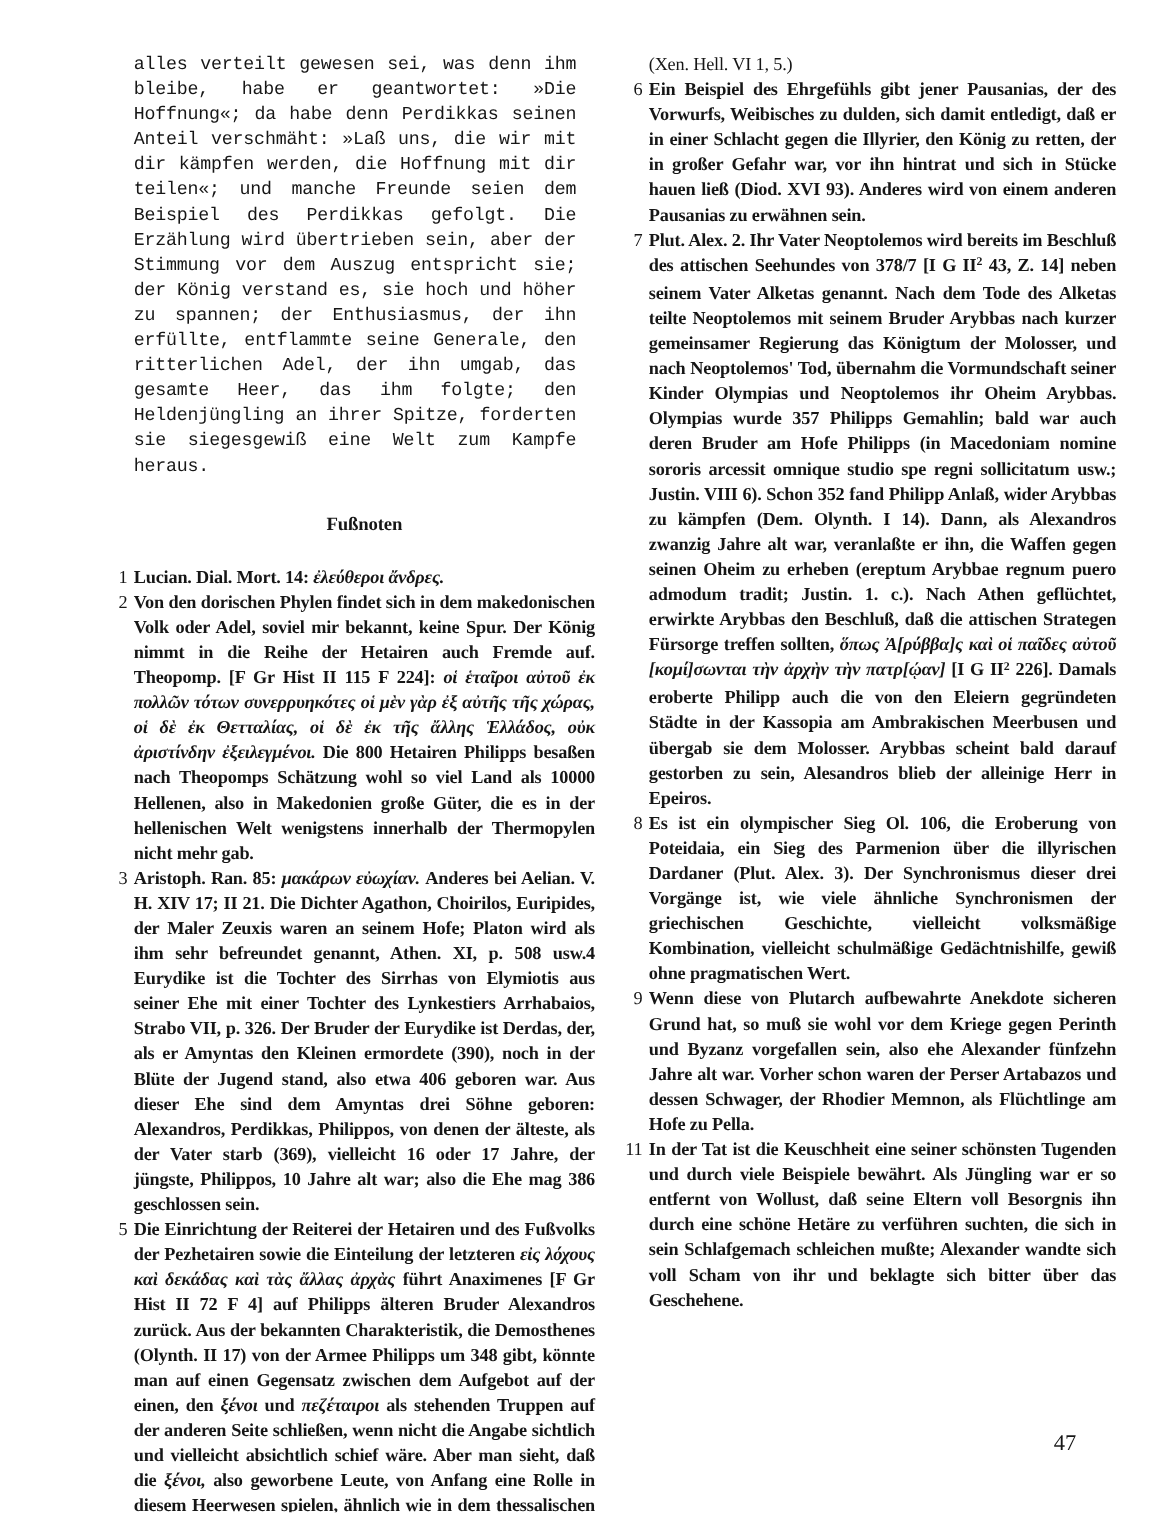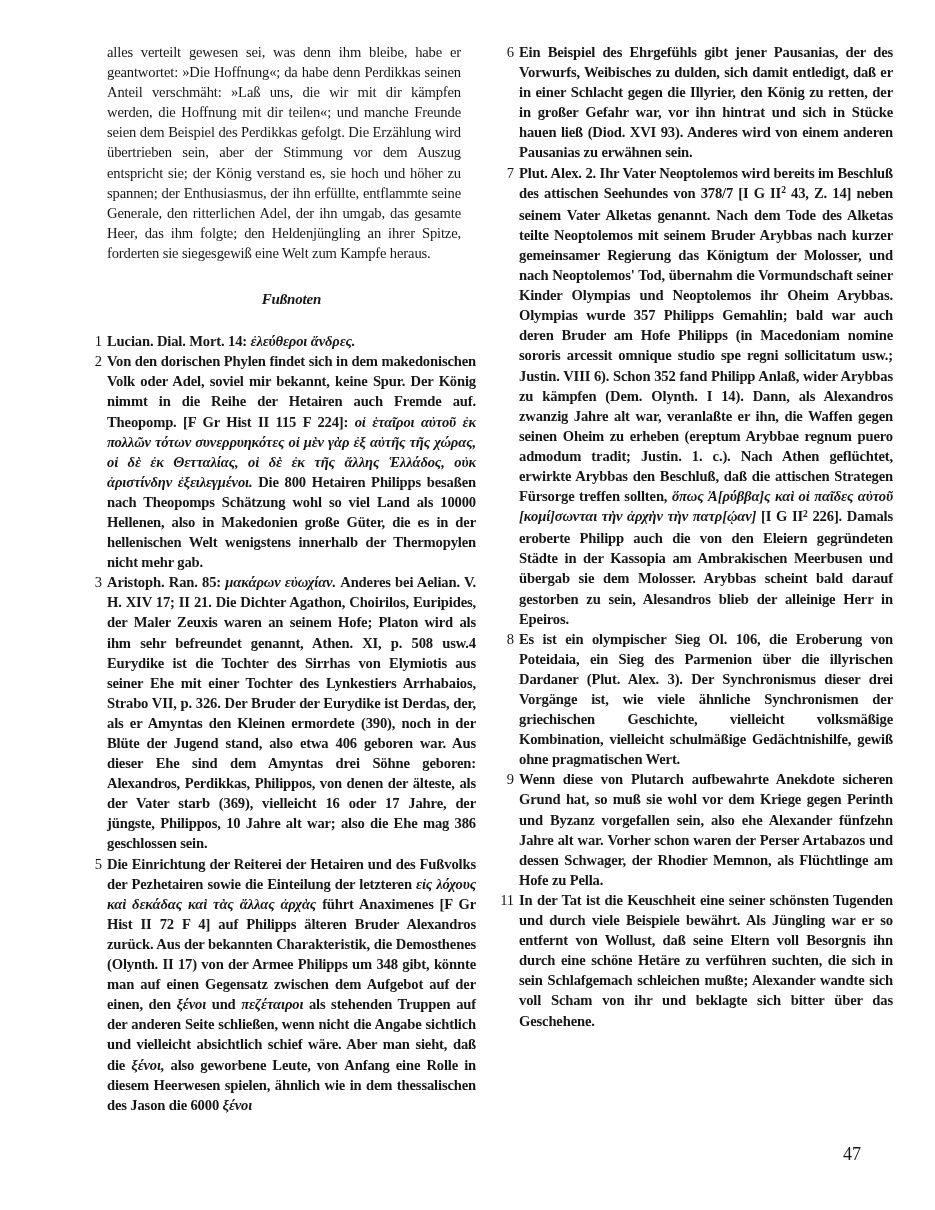--- a/index.html
+++ b/index.html
@@ -19,25 +19,24 @@
   .col {
     position: absolute;
     top: 42px;
     font-size: 14.6px;
     line-height: 20.1px;
     text-align: justify;
     letter-spacing: -0.15px;
   }
   .col-left  { left: 107px; width: 369px; }
   .col-right { left: 519px; width: 374px; }
-  .intro { margin: 0 15px 0 0; }
+  .intro { margin: 0 15px 0 0; font-family: Liberation Mono, monospace; }
   .fn-heading {
     text-align: center;
     font-weight: bold;
-    font-style: italic;
     font-size: 15px;
     margin: 26px 0 22px 0;
   }
   .fn-continuation { margin: 0; }
   .footnote {
     position: relative;
     margin: 0;
   }
   .fn-num {
     position: absolute;
@@ -75,20 +74,21 @@
 
     <div>
         <div class="footnote"><span class="fn-num">1</span><span class="fn-text"><span>Lucian. Dial. Mort. 14: </span><span class="seg-i">ἐλεύθεροι ἄνδρες.</span></span></div>
         <div class="footnote"><span class="fn-num">2</span><span class="fn-text"><span>Von den dorischen Phylen findet sich in dem makedonischen Volk oder Adel, soviel mir bekannt, keine Spur. Der König nimmt in die Reihe der Hetairen auch Fremde auf. Theopomp. [F Gr Hist II 115 F 224]: </span><span class="seg-i">οἱ ἑταῖροι αὐτοῦ ἐκ πολλῶν τότων συνερρυηκότες οἱ μὲν γὰρ ἐξ αὐτῆς τῆς χώρας, οἱ δὲ ἐκ Θετταλίας, οἱ δὲ ἐκ τῆς ἄλλης Ἑλλάδος, οὐκ ἀριστίνδην ἐξειλεγμένοι.</span><span> Die 800 Hetairen Philipps besaßen nach Theopomps Schätzung wohl so viel Land als 10000 Hellenen, also in Makedonien große Güter, die es in der hellenischen Welt wenigstens innerhalb der Thermopylen nicht mehr gab.</span></span></div>
         <div class="footnote"><span class="fn-num">3</span><span class="fn-text"><span>Aristoph. Ran. 85: </span><span class="seg-i">μακάρων εὐωχίαν.</span><span> Anderes bei Aelian. V. H. XIV 17; II 21. Die Dichter Agathon, Choirilos, Euripides, der Maler Zeuxis waren an seinem Hofe; Platon wird als ihm sehr befreundet genannt, Athen. XI, p. 508 usw.4 Eurydike ist die Tochter des Sirrhas von Elymiotis aus seiner Ehe mit einer Tochter des Lynkestiers Arrhabaios, Strabo VII, p. 326. Der Bruder der Eurydike ist Derdas, der, als er Amyntas den Kleinen ermordete (390), noch in der Blüte der Jugend stand, also etwa 406 geboren war. Aus dieser Ehe sind dem Amyntas drei Söhne geboren: Alexandros, Perdikkas, Philippos, von denen der älteste, als der Vater starb (369), vielleicht 16 oder 17 Jahre, der jüngste, Philippos, 10 Jahre alt war; also die Ehe mag 386 geschlossen sein.</span></span></div>
         <div class="footnote"><span class="fn-num">5</span><span class="fn-text"><span>Die Einrichtung der Reiterei der Hetairen und des Fußvolks der Pezhetairen sowie die Einteilung der letzteren </span><span class="seg-i">εἰς λόχους καὶ δεκάδας καὶ τὰς ἄλλας ἀρχὰς</span><span> führt Anaximenes [F Gr Hist II 72 F 4] auf Philipps älteren Bruder Alexandros zurück. Aus der bekannten Charakteristik, die Demosthenes (Olynth. II 17) von der Armee Philipps um 348 gibt, könnte man auf einen Gegensatz zwischen dem Aufgebot auf der einen, den </span><span class="seg-i">ξένοι</span><span> und </span><span class="seg-i">πεζέταιροι</span><span> als stehenden Truppen auf der anderen Seite schließen, wenn nicht die Angabe sichtlich und vielleicht absichtlich schief wäre. Aber man sieht, daß die </span><span class="seg-i">ξένοι,</span><span> also geworbene Leute, von Anfang eine Rolle in diesem Heerwesen spielen, ähnlich wie in dem thessalischen des Jason die 6000 </span><span class="seg-i">ξένοι</span></span></div>
       </div>
   </div>
 
   <div class="col col-right">
+    <p class="fn-continuation">(Xen. Hell. VI 1, 5.)</p>
 
     <div>
         <div class="footnote"><span class="fn-num">6</span><span class="fn-text"><span>Ein Beispiel des Ehrgefühls gibt jener Pausanias, der des Vorwurfs, Weibisches zu dulden, sich damit entledigt, daß er in einer Schlacht gegen die Illyrier, den König zu retten, der in großer Gefahr war, vor ihn hintrat und sich in Stücke hauen ließ (Diod. XVI 93). Anderes wird von einem anderen Pausanias zu erwähnen sein.</span></span></div>
         <div class="footnote"><span class="fn-num">7</span><span class="fn-text"><span>Plut. Alex. 2. Ihr Vater Neoptolemos wird bereits im Beschluß des attischen Seehundes von 378/7 [I G II</span><span class="seg-sup">2</span><span> 43, Z. 14] neben seinem Vater Alketas genannt. Nach dem Tode des Alketas teilte Neoptolemos mit seinem Bruder Arybbas nach kurzer gemeinsamer Regierung das Königtum der Molosser, und nach Neoptolemos' Tod, übernahm die Vormundschaft seiner Kinder Olympias und Neoptolemos ihr Oheim Arybbas. Olympias wurde 357 Philipps Gemahlin; bald war auch deren Bruder am Hofe Philipps (in Macedoniam nomine sororis arcessit omnique studio spe regni sollicitatum usw.; Justin. VIII 6). Schon 352 fand Philipp Anlaß, wider Arybbas zu kämpfen (Dem. Olynth. I 14). Dann, als Alexandros zwanzig Jahre alt war, veranlaßte er ihn, die Waffen gegen seinen Oheim zu erheben (ereptum Arybbae regnum puero admodum tradit; Justin. 1. c.). Nach Athen geflüchtet, erwirkte Arybbas den Beschluß, daß die attischen Strategen Fürsorge treffen sollten, </span><span class="seg-i">ὅπως Ἀ[ρύββα]ς καὶ οἱ παῖδες αὐτοῦ [κομί]σωνται τὴν ἀρχὴν τὴν πατρ[ῴαν]</span><span> [I G II</span><span class="seg-sup">2</span><span> 226]. Damals eroberte Philipp auch die von den Eleiern gegründeten Städte in der Kassopia am Ambrakischen Meerbusen und übergab sie dem Molosser. Arybbas scheint bald darauf gestorben zu sein, Alesandros blieb der alleinige Herr in Epeiros.</span></span></div>
         <div class="footnote"><span class="fn-num">8</span><span class="fn-text"><span>Es ist ein olympischer Sieg Ol. 106, die Eroberung von Poteidaia, ein Sieg des Parmenion über die illyrischen Dardaner (Plut. Alex. 3). Der Synchronismus dieser drei Vorgänge ist, wie viele ähnliche Synchronismen der griechischen Geschichte, vielleicht volksmäßige Kombination, vielleicht schulmäßige Gedächtnishilfe, gewiß ohne pragmatischen Wert.</span></span></div>
         <div class="footnote"><span class="fn-num">9</span><span class="fn-text"><span>Wenn diese von Plutarch aufbewahrte Anekdote sicheren Grund hat, so muß sie wohl vor dem Kriege gegen Perinth und Byzanz vorgefallen sein, also ehe Alexander fünfzehn Jahre alt war. Vorher schon waren der Perser Artabazos und dessen Schwager, der Rhodier Memnon, als Flüchtlinge am Hofe zu Pella.</span></span></div>
         <div class="footnote"><span class="fn-num">11</span><span class="fn-text"><span>In der Tat ist die Keuschheit eine seiner schönsten Tugenden und durch viele Beispiele bewährt. Als Jüngling war er so entfernt von Wollust, daß seine Eltern voll Besorgnis ihn durch eine schöne Hetäre zu verführen suchten, die sich in sein Schlafgemach schleichen mußte; Alexander wandte sich voll Scham von ihr und beklagte sich bitter über das Geschehene.</span></span></div>
       </div>
   </div>
 

